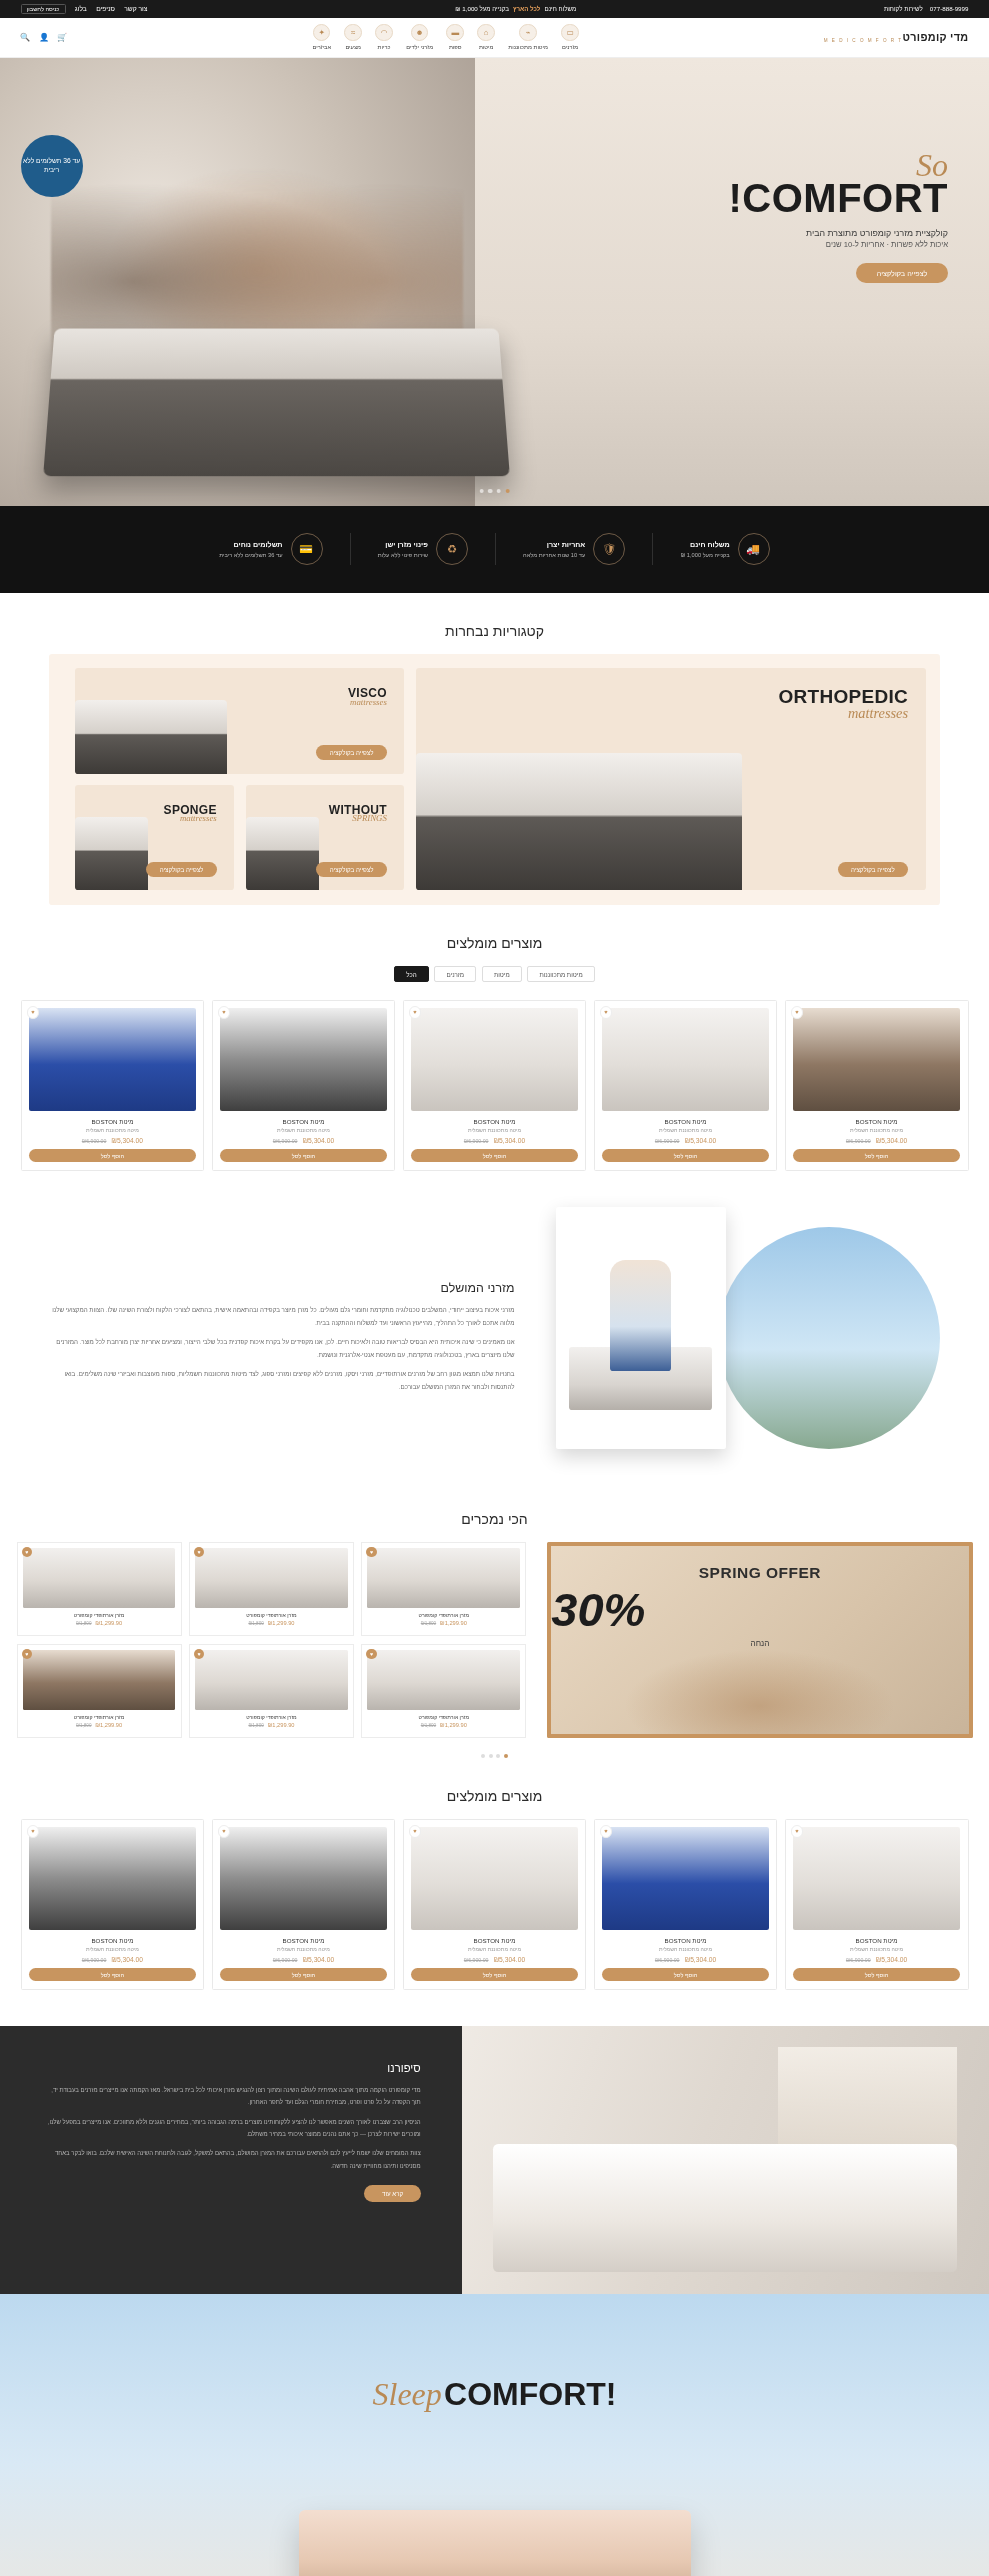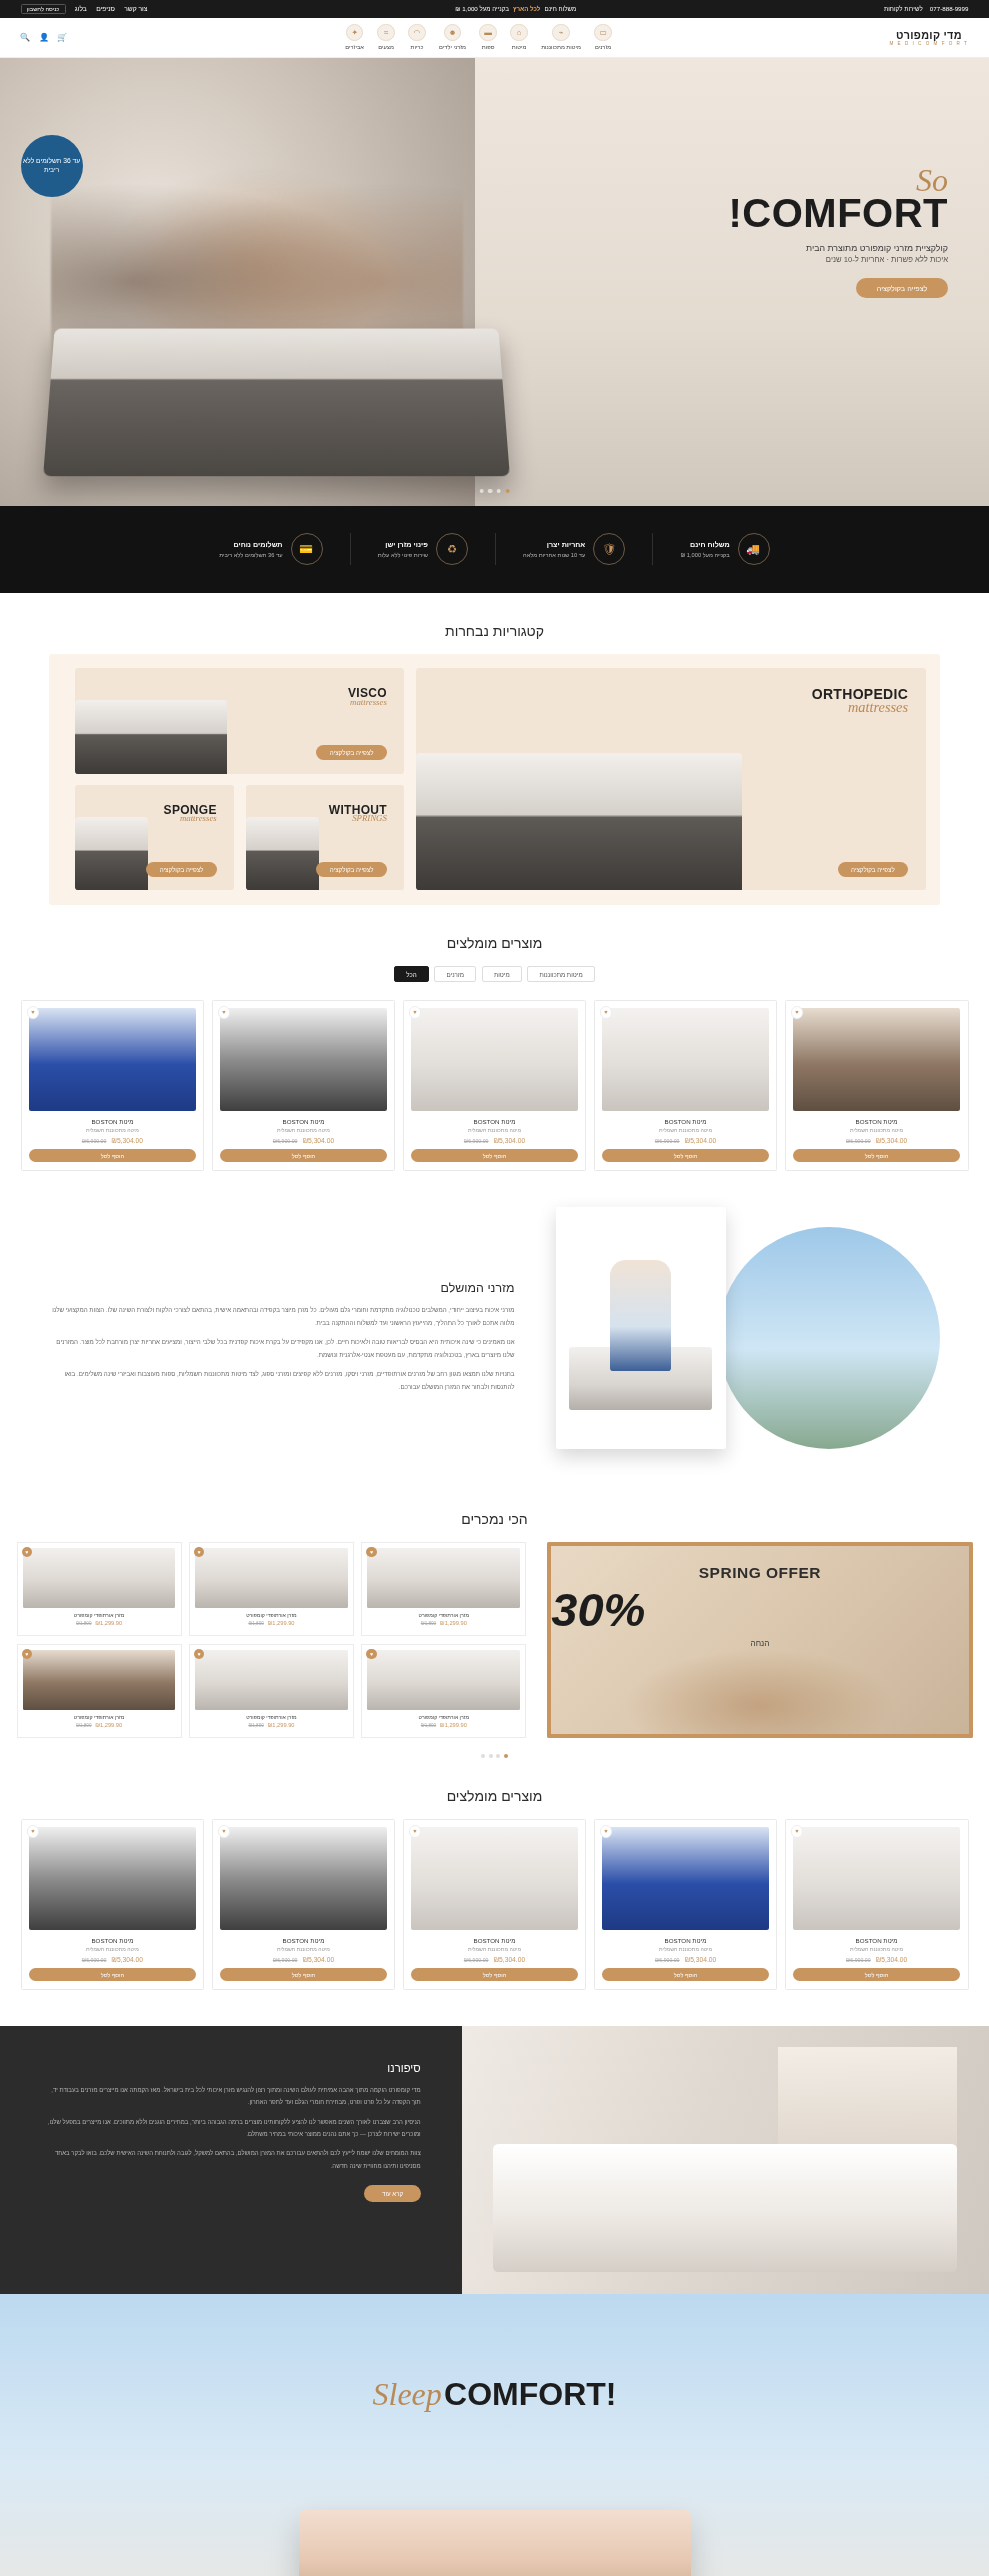--- a/index.html
+++ b/index.html
@@ -35,21 +35,21 @@
   .header {
     height: 40px;
     background: #fff;
     display: flex;
     align-items: center;
     justify-content: space-between;
     padding: 0 20.6px;
     border-bottom: 0.5px solid #eee;
     direction: rtl;
   }
-  .logo { display: flex; flex-direction: column; align-items: center; }
+  .logo { display: flex; flex-direction: row; align-items: flex-end; }
   .logo .mark {
     font-size: 10.8px; font-weight: bold; color: #222; letter-spacing: 0.3px;
   }
   .logo .sub { font-size: 4.6px; color: #b98a55; letter-spacing: 1.5px; }
   .nav { display: flex; align-items: center; gap: 13.4px; }
   .nav-item { display: flex; flex-direction: column; align-items: center; gap: 2.6px; cursor: pointer; }
   .nav-item .ico {
     width: 17.5px; height: 17.5px; border-radius: 50%;
     background: #f6efe7; border: 0.5px solid #e8d9c6;
     display: flex; align-items: center; justify-content: center;
@@ -77,21 +77,21 @@
       radial-gradient(ellipse at 20% 50%, rgba(90,70,55,.55) 0%, rgba(90,70,55,0) 55%),
       radial-gradient(ellipse at 50% 45%, rgba(200,150,110,.45) 0%, rgba(200,150,110,0) 52%),
       radial-gradient(ellipse at 80% 50%, rgba(150,110,80,.45) 0%, rgba(150,110,80,0) 55%);
     filter: blur(1px);
   }
   .hero .right-panel {
     position: absolute; top: 0; bottom: 0; right: 0; width: 52%;
     background: linear-gradient(180deg,#efe7de 0%,#e3dad0 60%,#cfc6bc 100%);
   }
   .hero .slogan {
-    position: absolute; top: 108px; right: 41px; text-align: right; direction: rtl;
+    position: absolute; top: 93px; right: 41px; text-align: right; direction: rtl;
   }
   .hero .slogan .script {
     font-family: "Liberation Serif", serif; font-style: italic;
     font-size: 32px; color: #b98a55; line-height: .9;
   }
   .hero .slogan .big {
     font-size: 40px; font-weight: bold; color: #1d1d1d; letter-spacing: 0.5px; margin-top: -3.1px;
   }
   .hero .slogan .sub { font-size: 8.8px; color: #3a3a3a; margin-top: 7.2px; }
   .hero .slogan .sub2 { font-size: 7.7px; color: #555; margin-top: 2.1px; }
@@ -148,21 +148,21 @@
   }
   .cats .big {
     flex: 1.55; background: #f3e5d6; border-radius: 3.1px; position: relative;
     min-height: 222px; overflow: hidden;
   }
   .cats .col { flex: 1; display: flex; flex-direction: column; gap: 11.3px; margin-left: 12px; }
   .cats .sm { flex: 1; background: #f3e5d6; border-radius: 3.1px; position: relative; overflow: hidden; min-height: 103px; }
   .cat-word {
     position: absolute; top: 17.5px; right: 17.5px; text-align: right; direction: ltr;
   }
-  .cat-word .l1 { font-size: 14px; font-weight: bold; color: #222; letter-spacing: 0.3px; }
+  .cat-word .l1 { font-size: 19px; font-weight: bold; color: #222; letter-spacing: 0.3px; }
   .cat-word .l2 { font-family: "Liberation Serif", serif; font-style: italic; font-size: 14.4px; color: #b98a55; margin-top: -3.1px; }
   .cat-word.small .l1 { font-size: 12px; }
   .cat-word.small .l2 { font-size: 8.8px; }
   .cat-btn {
     position: absolute; bottom: 13.4px; right: 17.5px; background: #c8955f; color: #fff;
     border: none; border-radius: 9.3px; padding: 4.1px 13.4px; font-size: 6.2px; cursor: pointer;
   }
   .cat-img {
     position: absolute; bottom: 0; left: 0; width: 64%; height: 62%;
     background: linear-gradient(180deg,#f2efec 0%,#d5d0ca 45%,#5e5a56 47%,#3d3a37 100%);

